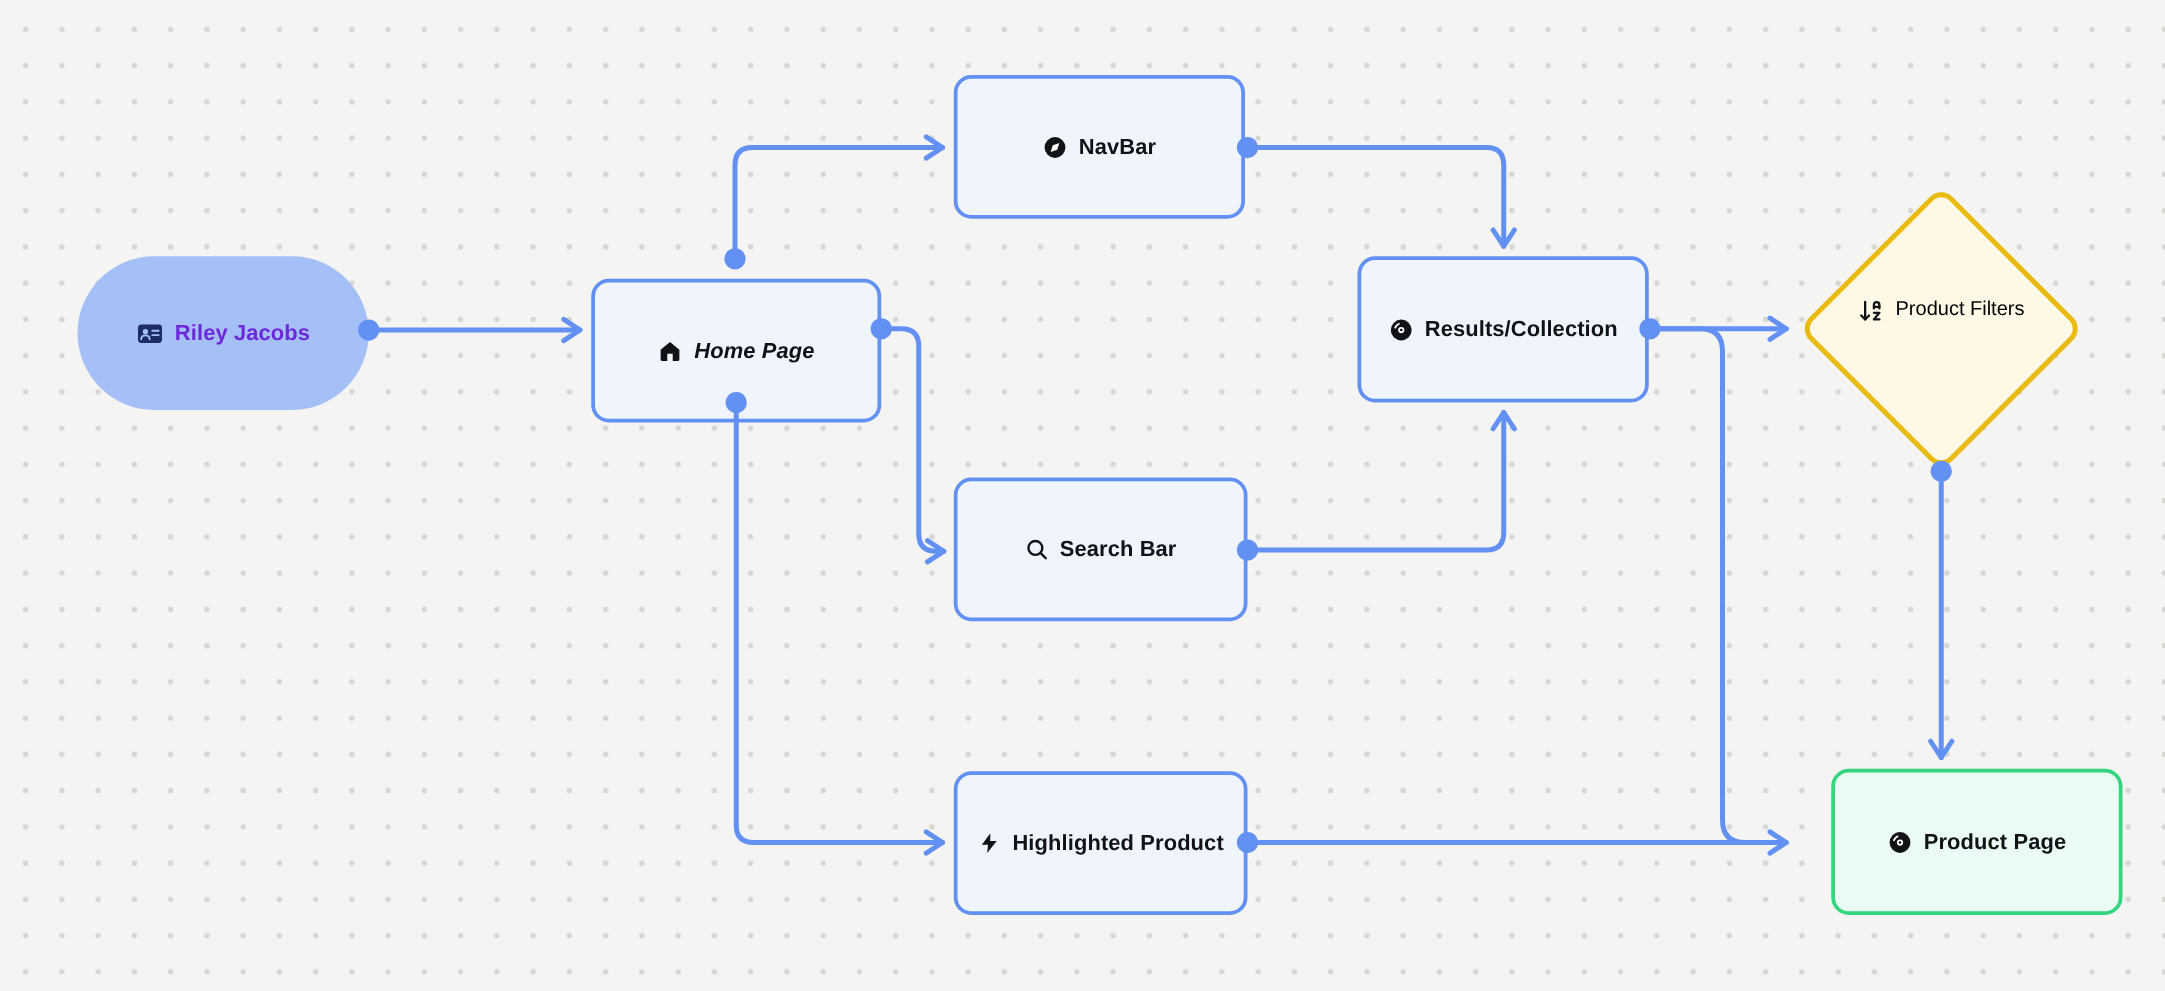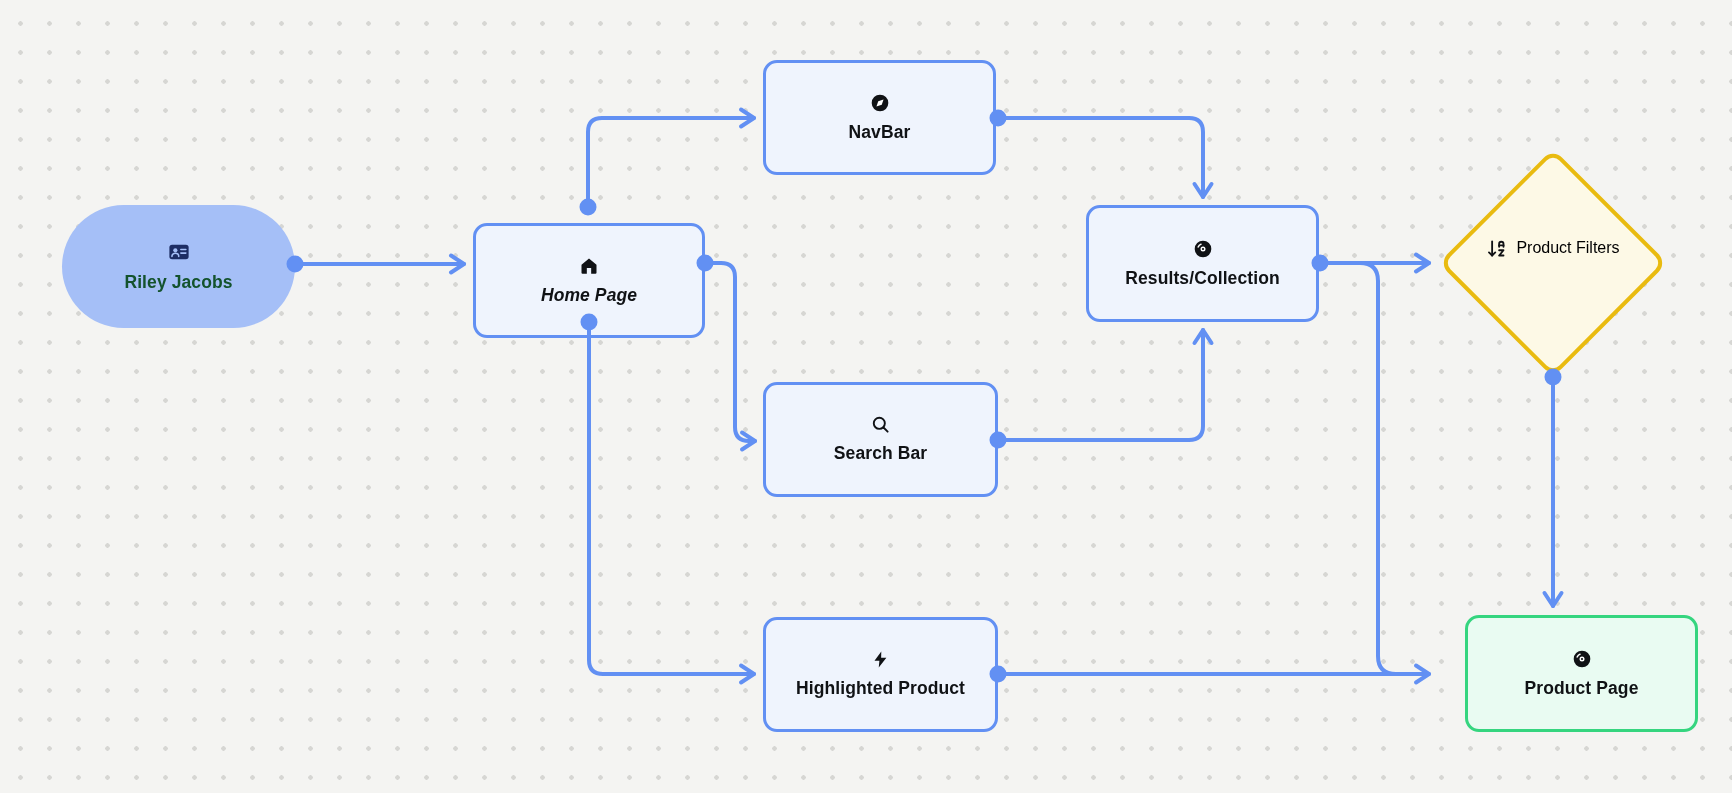--- a/index.html
+++ b/index.html
@@ -8,26 +8,26 @@
     font-family:"Liberation Sans", sans-serif;
     background-color:#f4f4f2;
     background-image:radial-gradient(circle, #d6d6d3 2px, transparent 2.5px);
     background-size:29px 29px;
     background-position:6px 9px;
     position:relative;
   }
   .canvas{position:absolute;inset:0;}
   .node{
     position:absolute;display:flex;align-items:center;justify-content:center;
-    gap:9px;box-sizing:border-box;z-index:1;cursor:default;flex-direction:column;
+    gap:9px;box-sizing:border-box;z-index:1;cursor:default;
   }
   .node .label{font-size:17.5px;font-weight:600;color:#101215;letter-spacing:.1px;white-space:nowrap;}
   .rect-node{background:#eff4fd;border:3.5px solid #6290f3;border-radius:14px;}
   .pill-node{background:#a5bff7;border-radius:64px;}
-  .pill-node .label{color:#14532d;}
+  .pill-node .label{color:#6d28d9;}
   .diamond-shape{
     position:absolute;box-sizing:border-box;
     background:#fdf9e6;border:4px solid #e9bb10;border-radius:13px;
     transform:rotate(45deg);z-index:1;
   }
   .diamond-label{
     position:absolute;display:flex;align-items:center;justify-content:center;gap:9px;
     z-index:1;
   }
   .green-node{background:#e9fbf2;border:3.5px solid #35d57f;}

